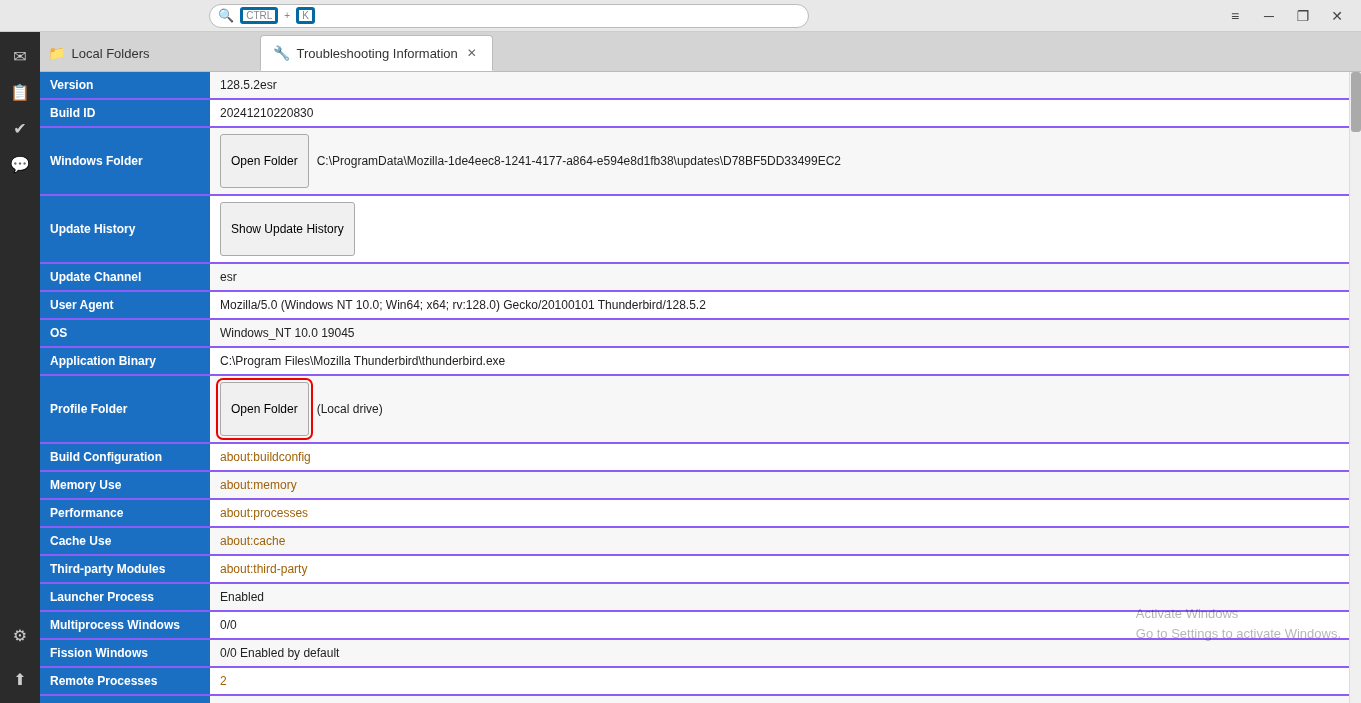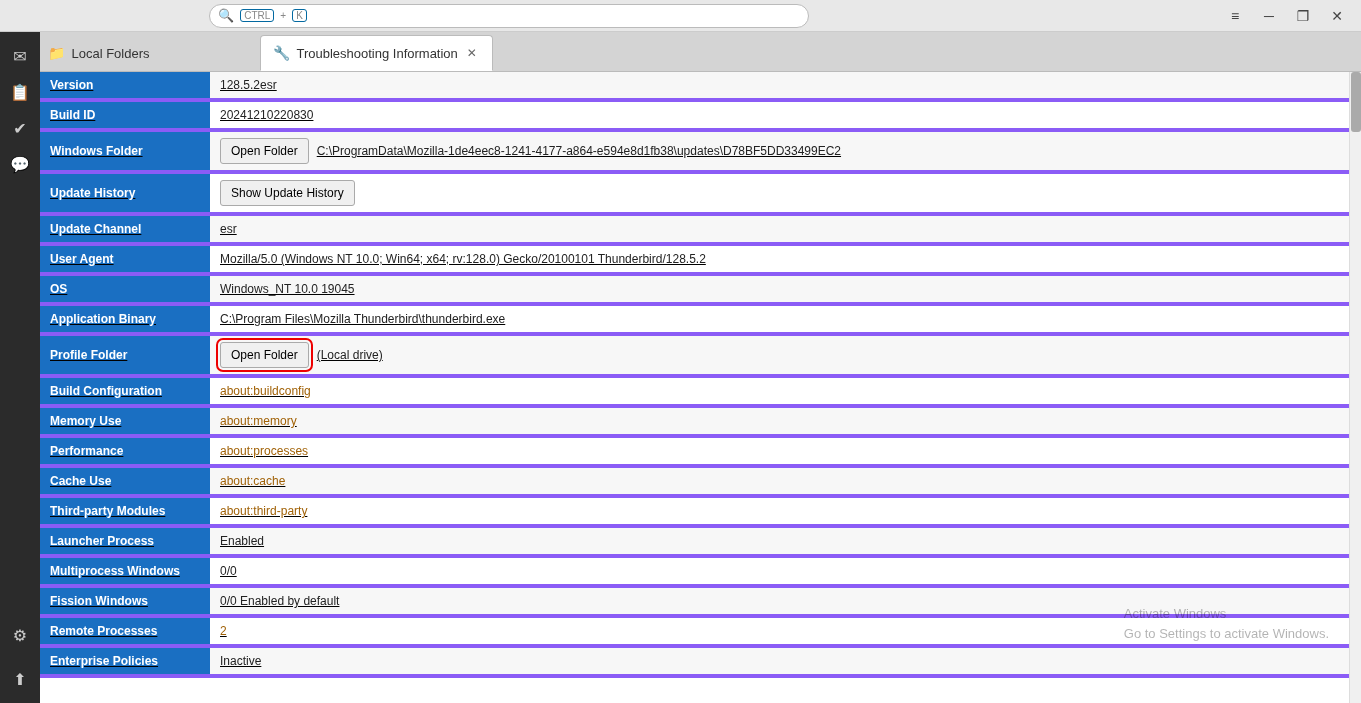--- a/index.html
+++ b/index.html
@@ -41,21 +41,21 @@
     .search-bar input {
       border: none;
       outline: none;
       font-size: 12px;
       flex: 1;
       background: transparent;
     }
     .search-shortcut {
       font-size: 10px;
       color: #888;
-      border: 1px solid #0369a1;
+      border: 3px solid #0369a1;
       border-radius: 3px;
       padding: 0 3px;
     }
     .title-bar-controls {
       display: flex;
       gap: 2px;
       margin-left: auto;
     }
     .title-btn {
       width: 32px;
@@ -174,22 +174,21 @@
       overflow-y: auto;
       background: white;
     }
 
     
     .info-table {
       width: 100%;
       border-collapse: collapse;
     }
     .info-table tr {
-      border-bottom: 4px solid #8b5cf6;
-      text-decoration: underline;
+      border-bottom: 2px solid #8b5cf6;
     }
     .info-table tr:nth-child(odd) {
       background: #f7f7f7;
     }
     .info-table tr:nth-child(even) {
       background: #ffffff;
     }
     .info-table td.label-cell {
       background: #1a6fc2;
       color: white;
@@ -204,21 +203,21 @@
       padding: 6px 10px;
       vertical-align: middle;
       color: #222;
       font-size: 12px;
     }
     .info-table td.value-cell a {
       color: #a16207;
       text-decoration: none;
     }
     .btn {
-      padding: 5px 10px;
+      padding: 19px 10px;
       border: 1px solid #aaa;
       border-radius: 3px;
       background: #f0f0f0;
       cursor: pointer;
       font-size: 12px;
       margin-right: 8px;
     }
     .btn.highlighted {
       outline: 2px solid #e00;
       outline-offset: 2px;
@@ -239,21 +238,21 @@
       left: 1px;
       height: 60px;
       background: #aaa;
       border-radius: 3px;
     }
 
     
     .activate-watermark {
       position: fixed;
       bottom: 60px;
-      right: 32px;
+      right: 20px;
       color: rgba(0,0,0,0.3);
       font-size: 13px;
       line-height: 1.5;
       pointer-events: none;
     }
   </style>
 </head>
 <body>
 
 <div class="title-bar">

